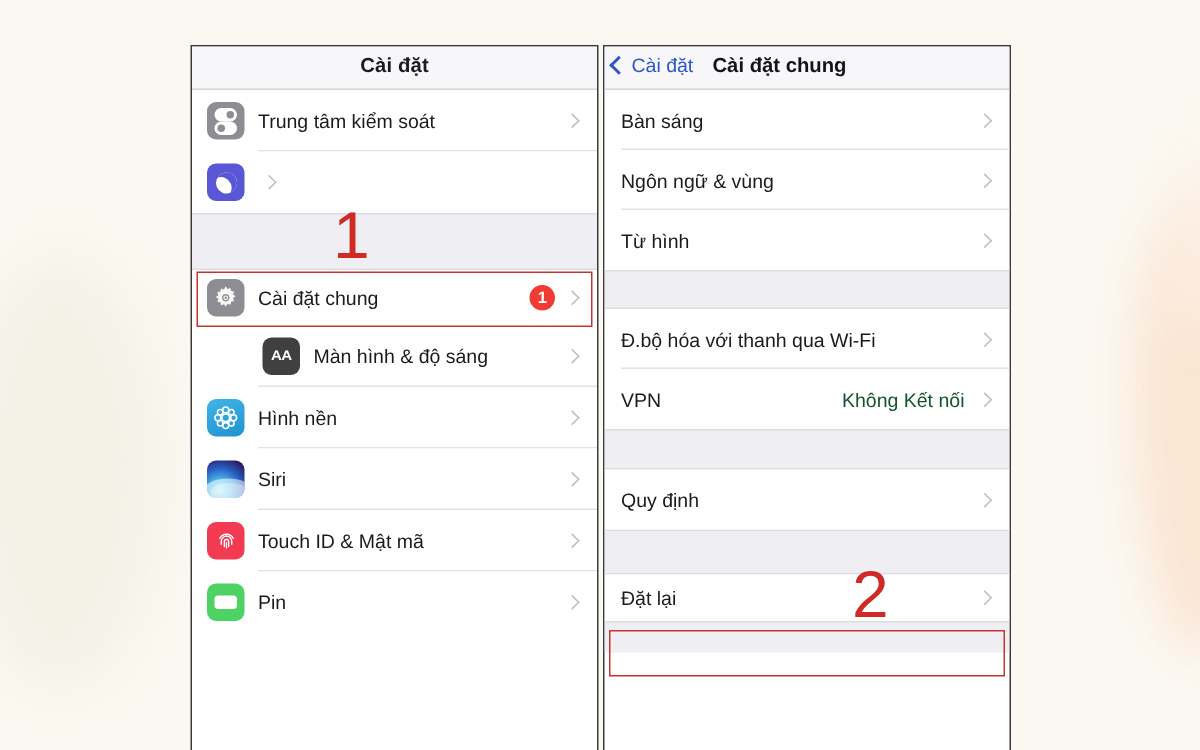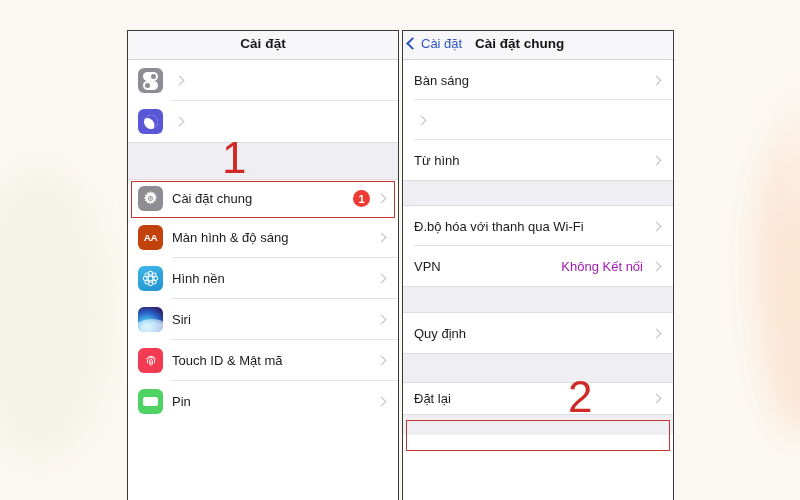--- a/index.html
+++ b/index.html
@@ -137,21 +137,21 @@
     justify-content: center;
   }
   .row-label {
     font-size: 13px;
     color: #1b1b1f;
     white-space: nowrap;
     flex: 1 1 auto;
   }
   .row-value {
     font-size: 13px;
-    color: #a21caf;
+    color: #14532d;
     margin-right: 6px;
     white-space: nowrap;
   }
   .chev {
     flex: 0 0 auto;
     width: 6px; height: 6px;
     border-top: 1.6px solid #bdbdc4;
     border-right: 1.6px solid #bdbdc4;
     transform: rotate(45deg);
     margin-right: 13px;
@@ -194,21 +194,21 @@
     width: 14px; height: 14px;
     border-radius: 50%;
     background: #fff;
     box-shadow: inset -4.5px 1.5px 0 0 #5a57d6;
     transform: rotate(-22deg);
   }
 
   .ic-gear { background: #8d8d93; }
   .ic-gear svg { display: block; }
 
-  .ic-display { background: #c2410c; color: #fff; font-size: 10px; font-weight: bold; letter-spacing: -.4px; }
+  .ic-display { background: #404040; color: #fff; font-size: 10px; font-weight: bold; letter-spacing: -.4px; margin-left: 37px; }
   .ic-display span { transform: scaleY(.92); }
 
   .ic-wall {
     background: linear-gradient(160deg,#3fb5e8 0%,#1f93d0 100%);
   }
   .ic-wall svg { display:block; }
 
   .ic-sound { background: #f4304c; }
   .ic-sound svg { display:block; }
 
@@ -279,20 +279,21 @@
 
     <div class="list">
 
       <div class="row left-row sep-line">
         <div class="icon-box ic-control">
           <div class="sw top"></div>
             <div class="kn top"></div>
           <div class="sw bot"></div>
             <div class="kn bot"></div>
         </div>
+        <div class="row-label">Trung tâm kiểm soát</div>
         <div class="chev"></div>
       </div>
 
       <div class="row left-row">
         <div class="icon-box ic-dnd">
           <div class="moon"></div>
         </div>
         <div class="chev"></div>
       </div>
 
@@ -390,20 +391,21 @@
     </div>
 
     <div class="list">
 
       <div class="row right-row sep-line">
         <div class="row-label">Bàn sáng</div>
         <div class="chev"></div>
       </div>
 
       <div class="row right-row sep-line">
+        <div class="row-label">Ngôn ngữ &amp; vùng</div>
         <div class="chev"></div>
       </div>
 
       <div class="row right-row">
         <div class="row-label">Từ hình</div>
         <div class="chev"></div>
       </div>
 
       <div class="gap" style="height:26px"></div>
 

